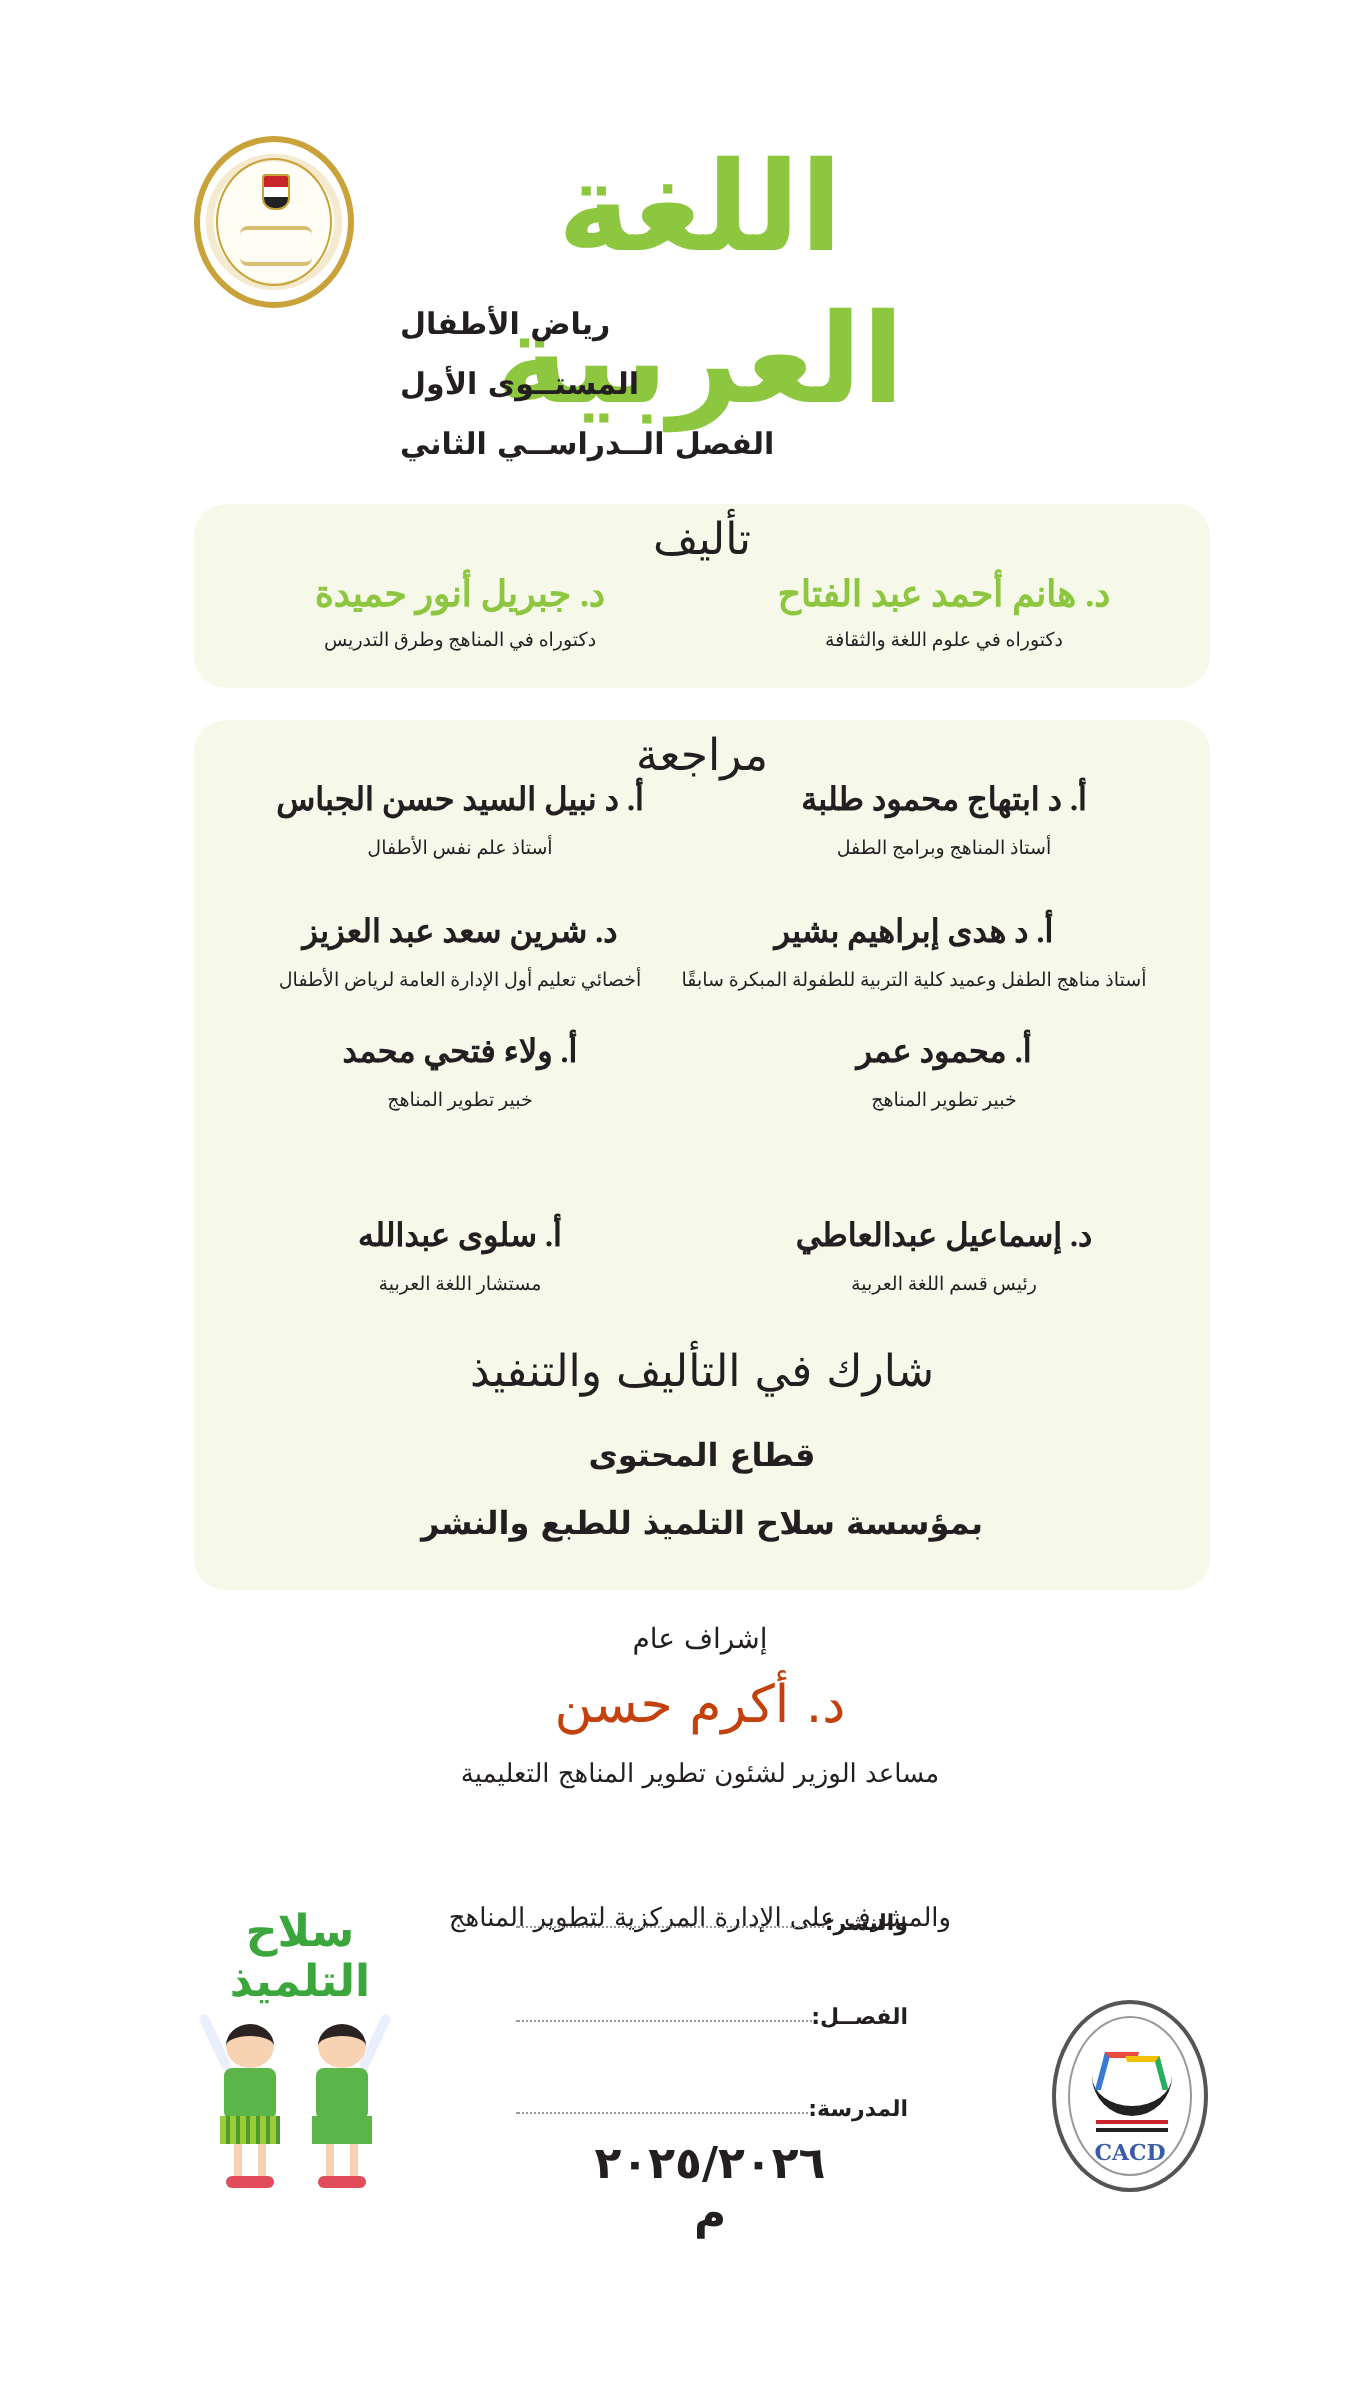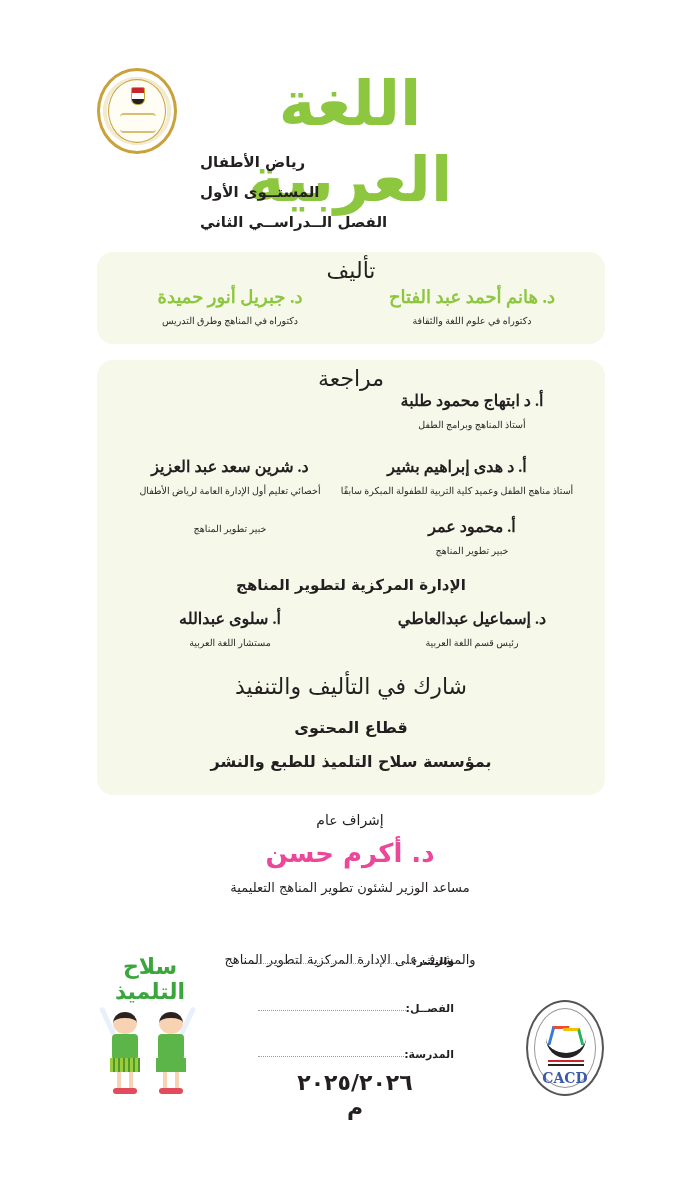--- a/index.html
+++ b/index.html
@@ -84,21 +84,21 @@
 
   .cacd-logo {
     left: 526px; top: 1000px; width: 78px; height: 96px; border-radius: 50%;
     border: 2px solid #555; background: #fff;
   }
   .cacd-logo .ring { position: absolute; left: 6px; top: 6px; right: 6px; bottom: 6px; border-radius: 50%; border: 1px solid #999; }
   .cacd-logo .book { position: absolute; left: 18px; top: 34px; width: 40px; height: 22px; border-bottom: 5px solid #222; border-radius: 0 0 20px 20px; }
   .cacd-logo .book::before { content: ""; position: absolute; left: 4px; top: -10px; width: 14px; height: 16px; border-top: 3px solid #e74c3c; border-left: 3px solid #3b7bd3; transform: skewX(-15deg); }
   .cacd-logo .book::after { content: ""; position: absolute; right: 4px; top: -8px; width: 14px; height: 14px; border-top: 3px solid #f2c200; border-right: 3px solid #27ae60; transform: skewX(15deg); }
   .cacd-logo .flag { position: absolute; left: 20px; top: 58px; width: 36px; height: 6px; background: linear-gradient(#c9262c 0 33%, #fff 33% 66%, #222 66%); }
-  .cacd-logo .txt { position: absolute; left: 0; right: 0; top: 68px; text-align: center; font-family: "DejaVu Serif", serif; font-size: 14px; color: #3a5ca8; font-weight: bold; direction: ltr; }
+  .cacd-logo .txt { position: absolute; left: 0; right: 0; top: 68px; text-align: center; font-family: "DejaVu Serif", serif; font-size: 11px; color: #3a5ca8; font-weight: bold; direction: ltr; }
 </style>
 </head>
 <body>
 
 <div class="abs ministry-logo">
   <div class="inner-ring"></div>
   <div class="eagle"></div>
   <div class="calli"></div>
 </div>
 <div class="abs main-title">اللغة العربية</div>
@@ -119,56 +119,60 @@
   </div>
 </div>
 
 <div class="panel" style="top:360px; height:435px;">
   <div class="panel-heading" style="top:6px">مراجعة</div>
 
   <div class="person right" style="top:30px">
     <div class="name">أ. د ابتهاج محمود طلبة</div>
     <div class="role">أستاذ المناهج وبرامج الطفل</div>
   </div>
+  <div class="person left" style="top:30px">
+    <div class="name">أ. د نبيل السيد حسن الجباس</div>
+    <div class="role">أستاذ علم نفس الأطفال</div>
+  </div>
 
   <div class="person right" style="top:96px; width:260px;">
     <div class="name">أ. د هدى إبراهيم بشير</div>
     <div class="role">أستاذ مناهج الطفل وعميد كلية التربية للطفولة المبكرة سابقًا</div>
   </div>
   <div class="person left" style="top:96px">
     <div class="name">د. شرين سعد عبد العزيز</div>
     <div class="role">أخصائي تعليم أول الإدارة العامة لرياض الأطفال</div>
   </div>
 
   <div class="person right" style="top:156px">
     <div class="name">أ. محمود عمر</div>
     <div class="role">خبير تطوير المناهج</div>
   </div>
   <div class="person left" style="top:156px">
+    <div class="name">أ. ولاء فتحي محمد</div>
     <div class="role">خبير تطوير المناهج</div>
   </div>
 
-  <div class="center-line" style="top:216px; font-weight:bold; font-size:15px;">الإدارة المركزية لتطوير المناهج</div>
 
   <div class="person right" style="top:248px">
     <div class="name">د. إسماعيل عبدالعاطي</div>
     <div class="role">رئيس قسم اللغة العربية</div>
   </div>
   <div class="person left" style="top:248px">
     <div class="name">أ. سلوى عبدالله</div>
     <div class="role">مستشار اللغة العربية</div>
   </div>
 
   <div class="center-line" style="top:314px; font-size:22px;">شارك في التأليف والتنفيذ</div>
   <div class="center-line" style="top:358px; font-weight:bold; font-size:16px;">قطاع المحتوى</div>
   <div class="center-line" style="top:392px; font-weight:bold; font-size:16px;">بمؤسسة سلاح التلميذ للطبع والنشر</div>
 </div>
 
 <div class="abs supervisor" style="top:812px; font-size:14px;">إشراف عام</div>
-<div class="abs supervisor" style="top:838px; font-size:26px; font-weight:bold; color:#ec4899;">د. أكرم حسن</div>
+<div class="abs supervisor" style="top:838px; font-size:26px; font-weight:normal; color:#c2410c;">د. أكرم حسن</div>
 <div class="abs supervisor" style="top:880px; font-size:13px;">مساعد الوزير لشئون تطوير المناهج التعليمية</div>
 <div class="abs supervisor" style="top:952px; font-size:13px;">والمشرف على الإدارة المركزية لتطوير المناهج</div>
 
 <div class="form-row" style="top:950px">
   <span class="label">والنشر:</span>
   <span class="dots"></span>
 </div>
 <div class="form-row" style="top:997px">
   <span class="label">الفصــل:</span>
   <span class="dots"></span>

